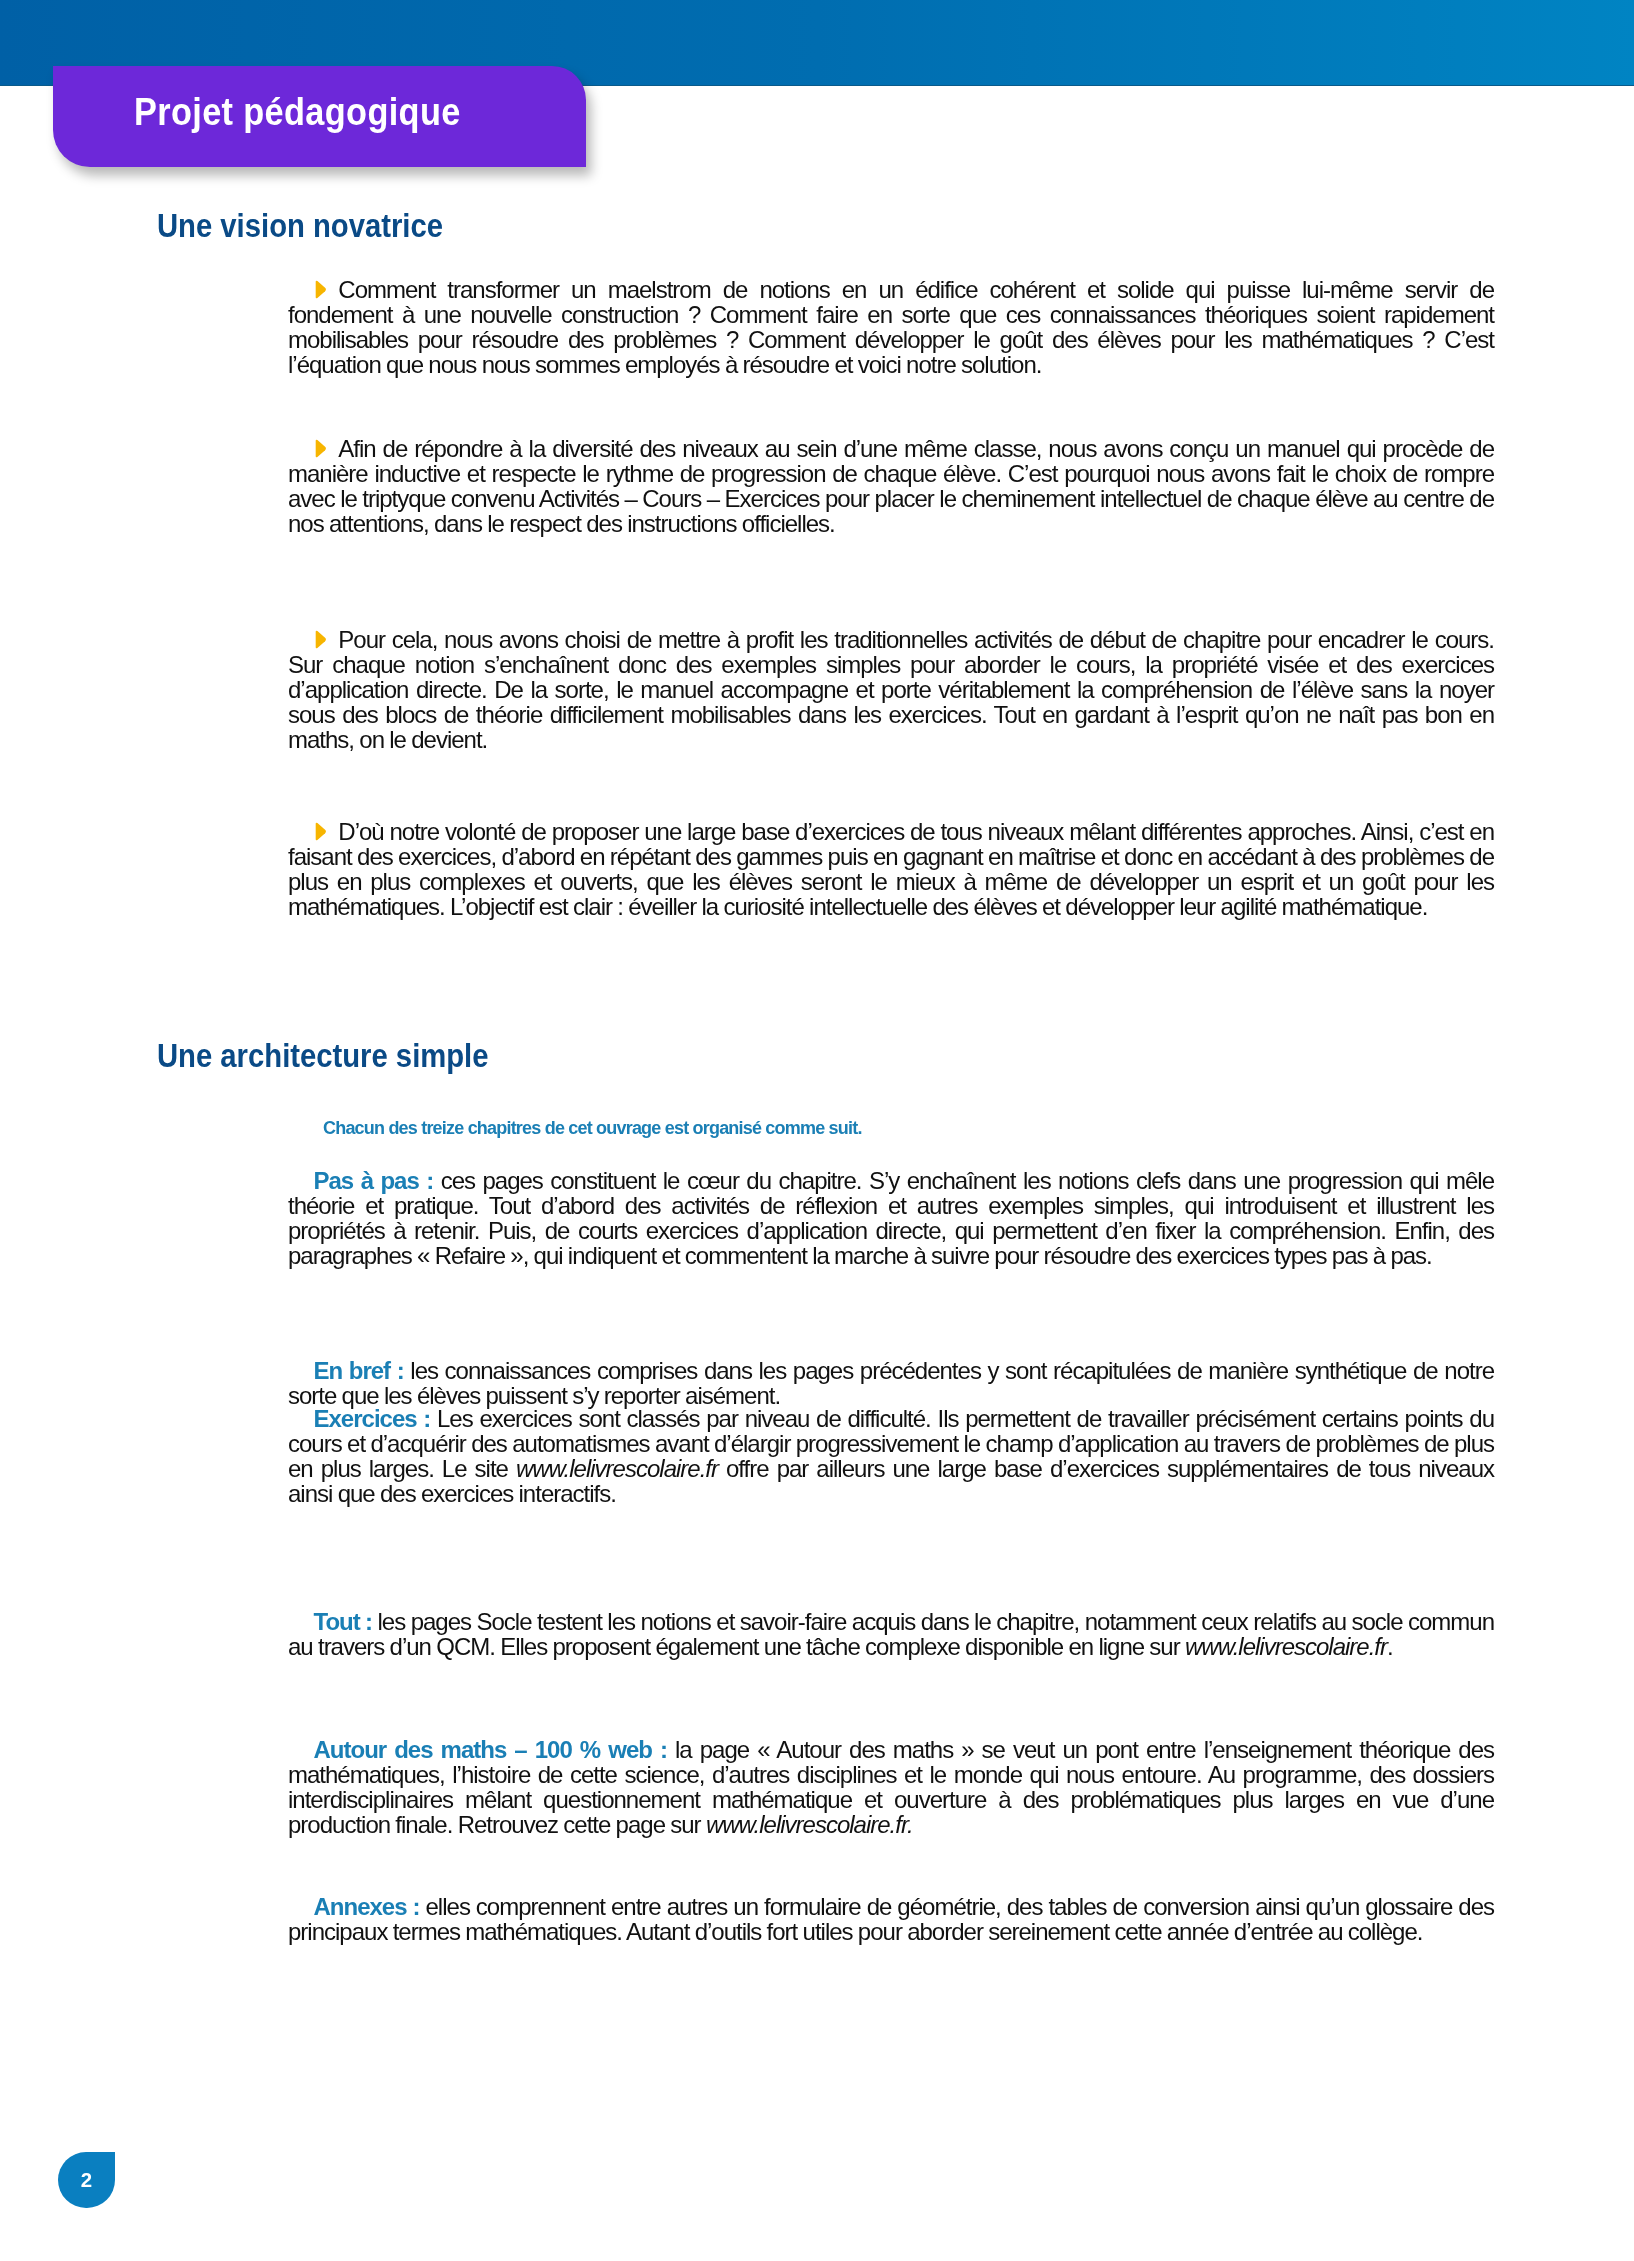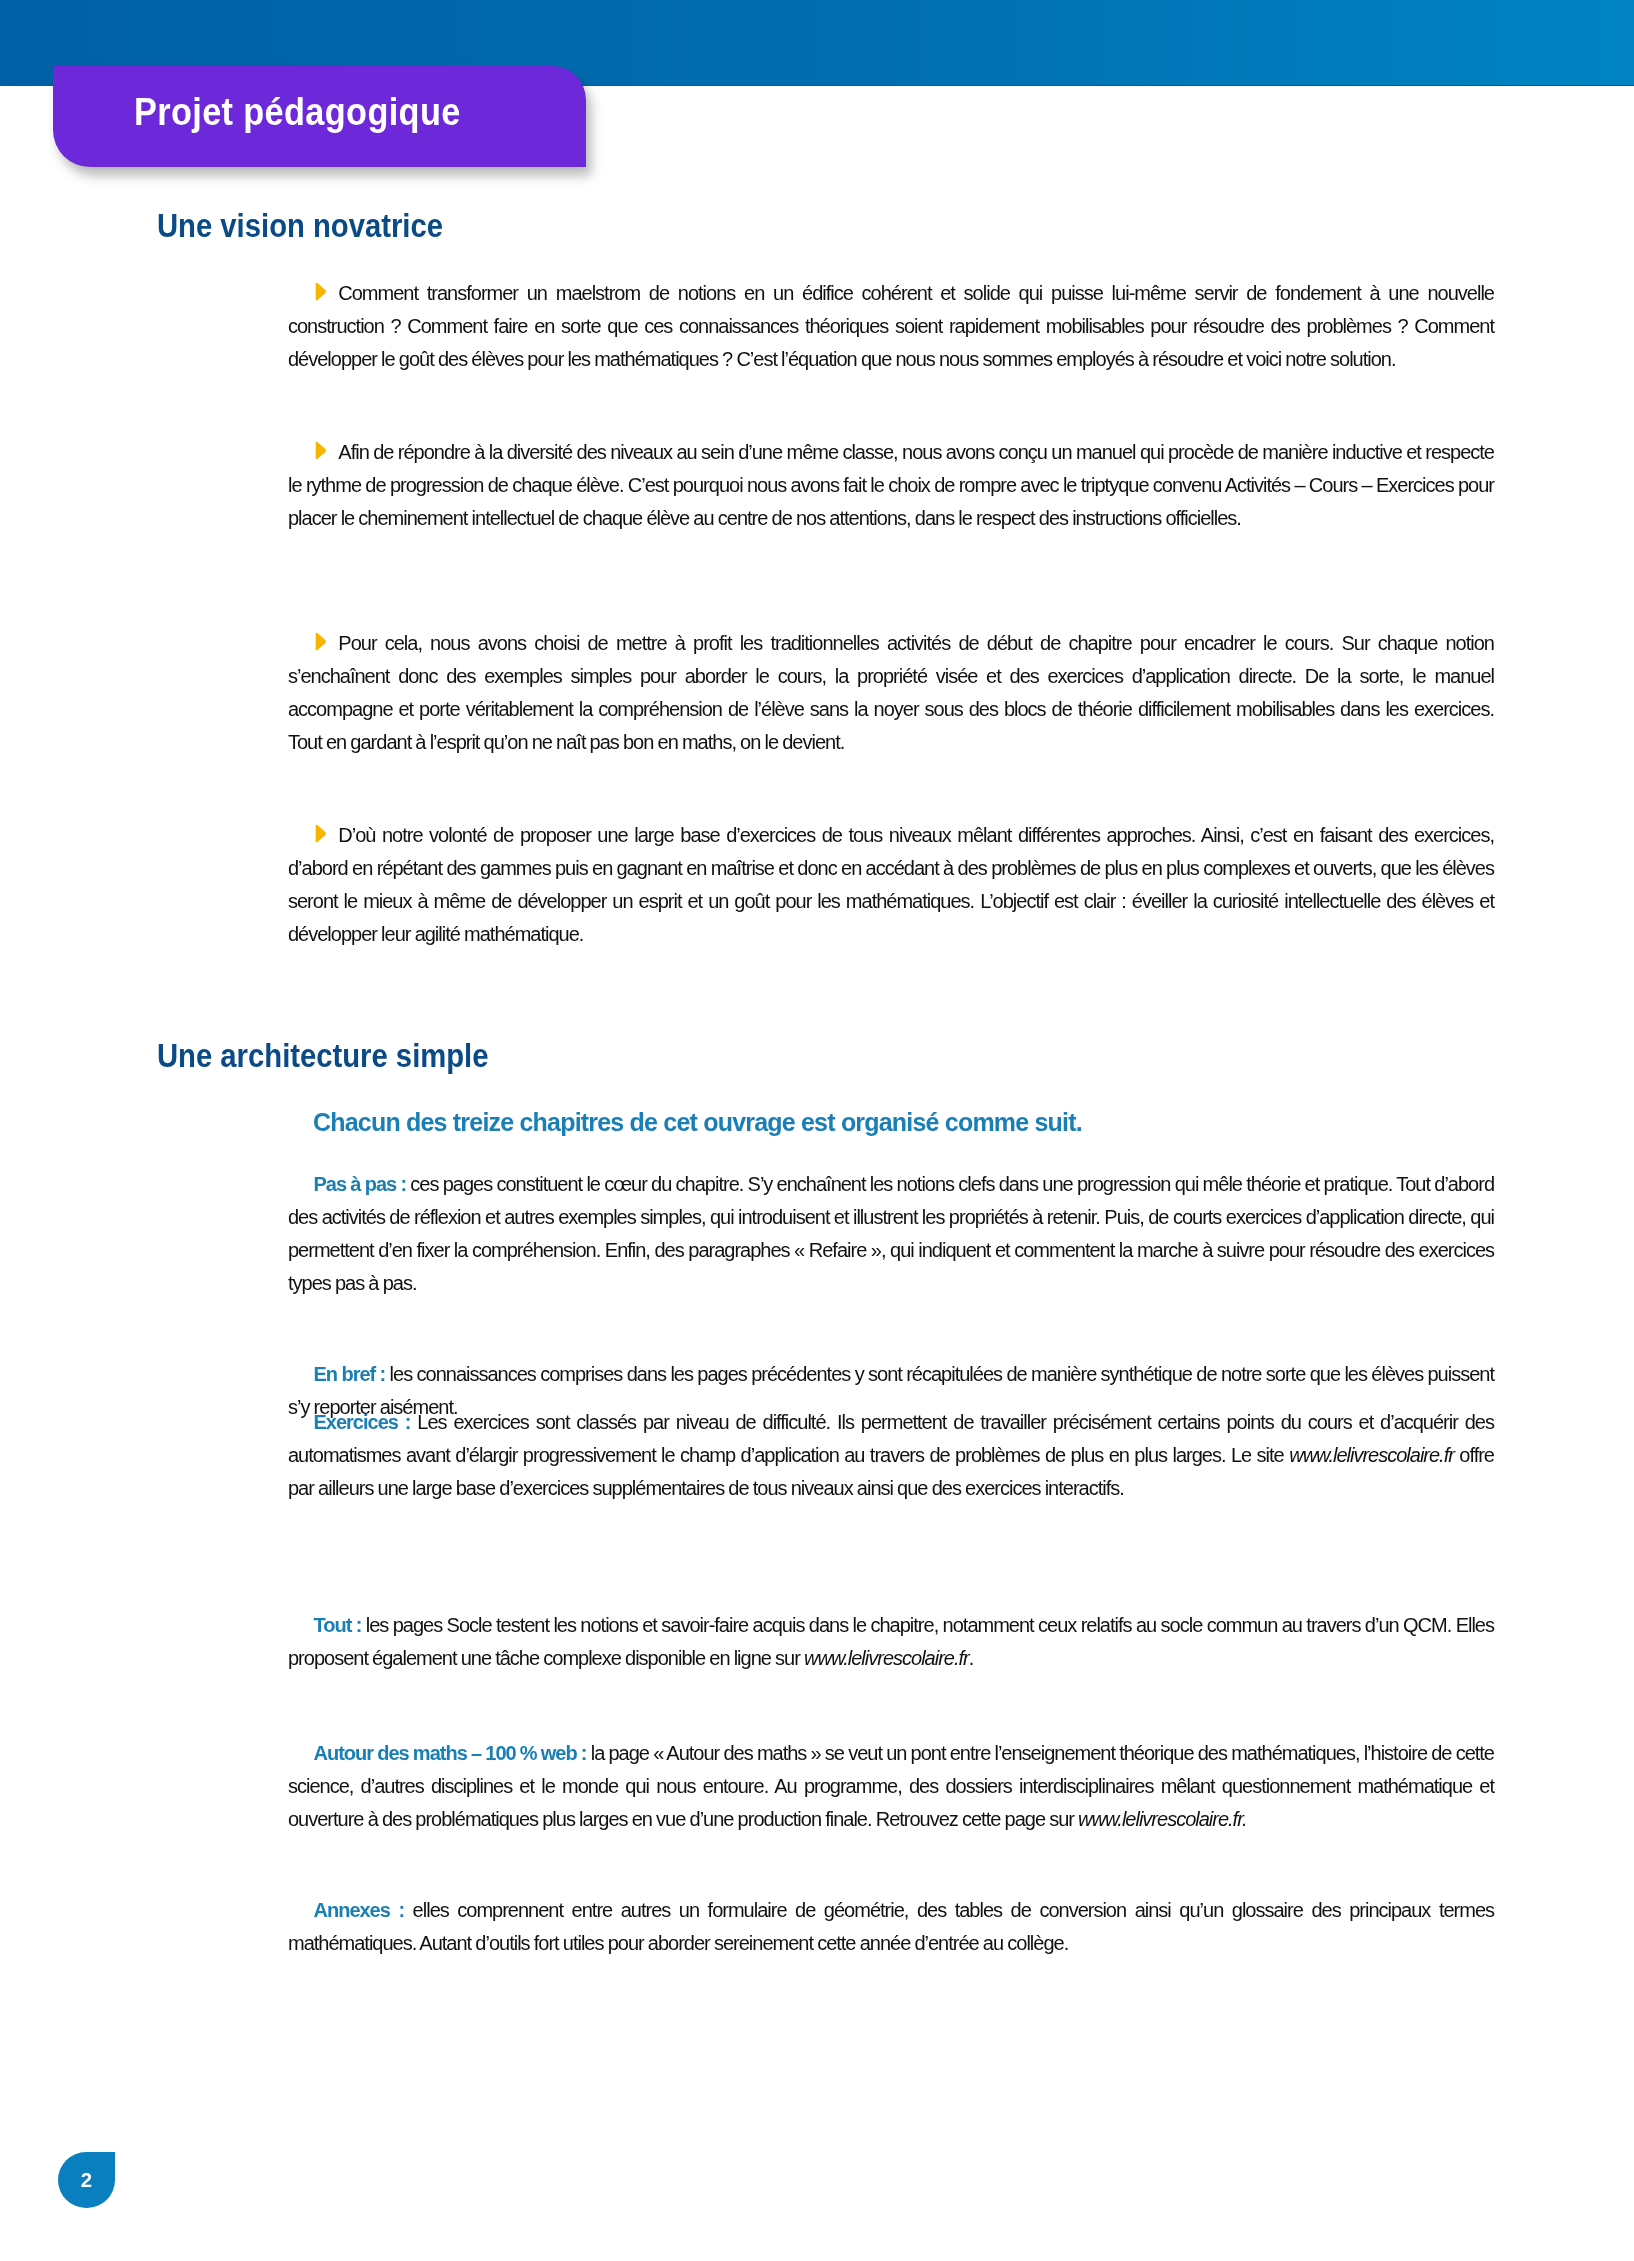--- a/index.html
+++ b/index.html
@@ -35,40 +35,40 @@
     font-weight: bold; font-size: 34px; color: #0a4a86;
     transform: scaleX(0.86); transform-origin: left center;
     white-space: nowrap; margin: 0;
   }
   .block {
     position: absolute; left: 288px; width: 1206px;
   }
   .para {
     margin: 0;
     font-family: "Liberation Sans", sans-serif;
-    font-size: 20px; line-height: 33px;
+    font-size: 24px; line-height: 25px;
     text-align: justify;
     text-indent: 25.5px;
     letter-spacing: -1px;
     word-spacing: -0.4px;
   }
   .para .bullet {
     display: inline-block; width: 12.8px; height: 19px; margin-right: 12px;
     vertical-align: -0.9px; text-indent: 0;
   }
   .para .bullet svg { display: block; }
   .lead {
     color: #1a7fb5; font-weight: bold; margin-top: 34px;
   }
   .para em { font-style: italic; }
   .intro {
     position: absolute; left: 313px;
     font-family: "Liberation Sans", sans-serif;
-    font-weight: bold; font-size: 25px; color: #1a7fb5;
-    letter-spacing: -0.8px; white-space: nowrap; margin: 0;
+    font-weight: bold; font-size: 18px; color: #1a7fb5;
+    letter-spacing: -0.8px; white-space: nowrap; margin: 10px;
   }
   .page-badge {
     position: absolute; left: 58px; top: 2152px; width: 57px; height: 56px;
     background: #0a7fc0;
     border-radius: 29px 0 29px 29px;
     display: flex; align-items: center; justify-content: center;
   }
   .page-badge span {
     color: #ffffff; font-family: "Liberation Sans", sans-serif;
     font-weight: bold; font-size: 20.4px;

